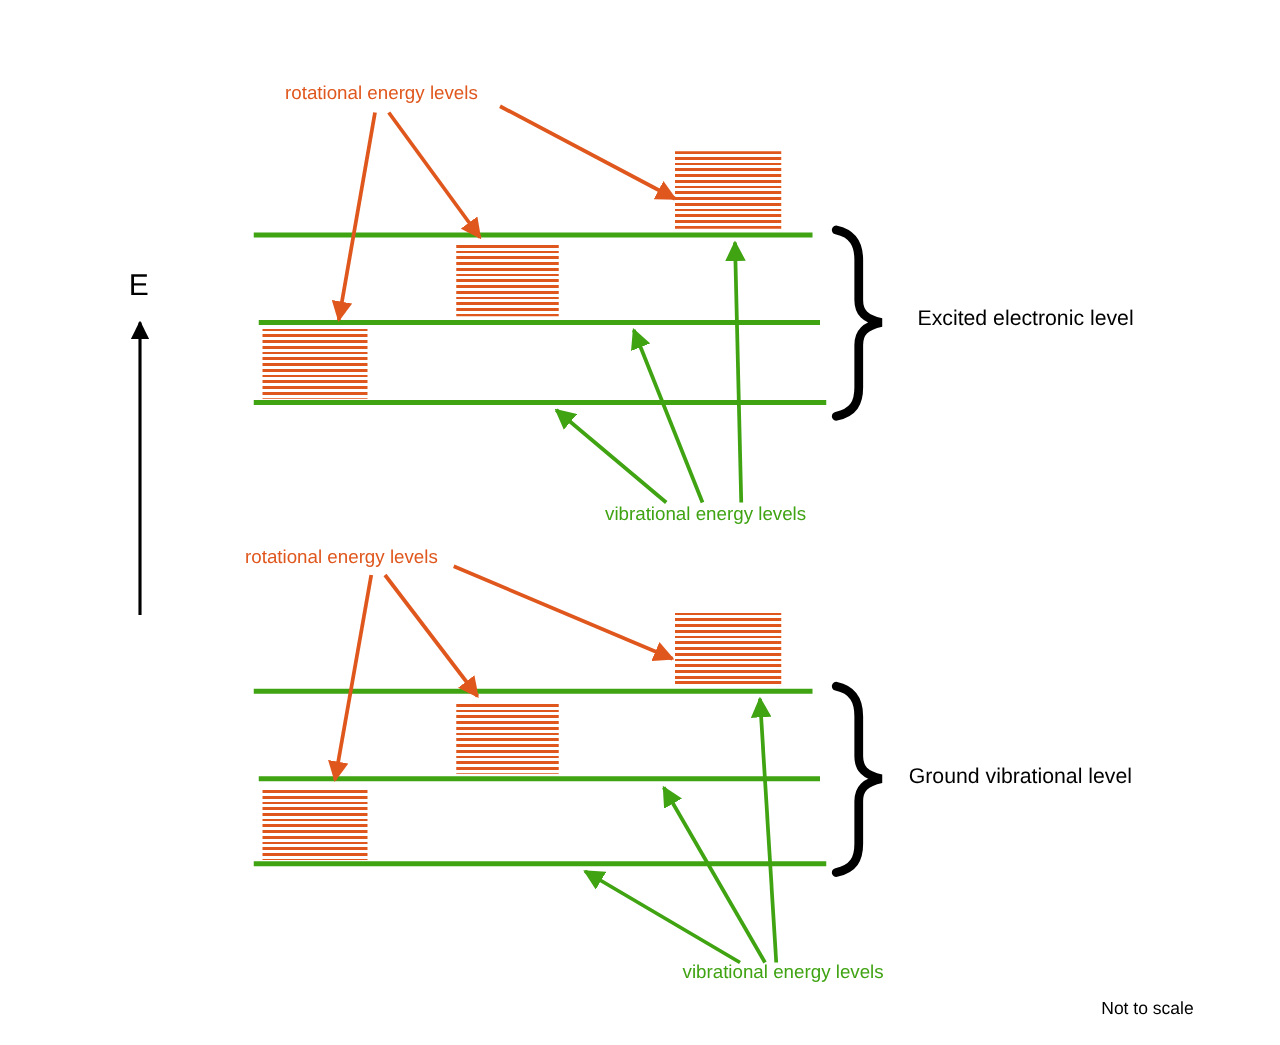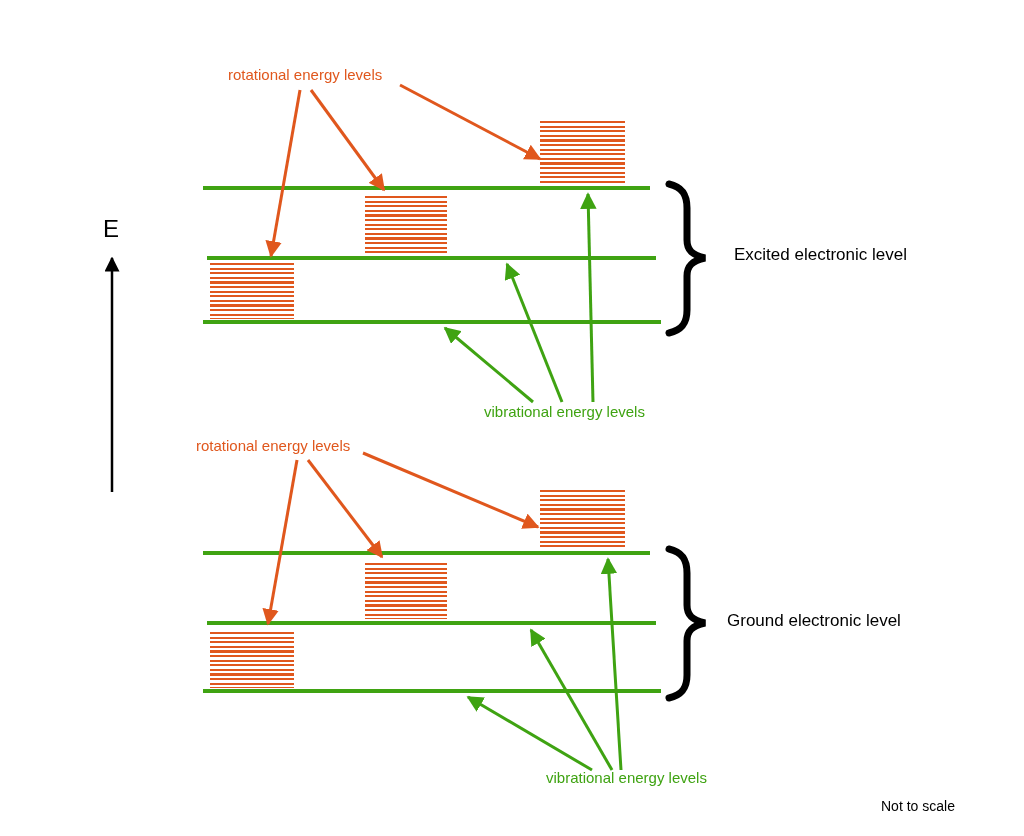--- a/index.html
+++ b/index.html
@@ -86,17 +86,17 @@
   <div class="stack" style="left:540px;top:490px;width:85px;height:59px;"></div>
 
   <div class="label axis-label" style="left:103px;top:216px;">E</div>
 
   <div class="label rot-label" style="left:228px;top:67px;">rotational energy levels</div>
   <div class="label vib-label" style="left:484px;top:404px;">vibrational energy levels</div>
   <div class="label electronic-label" style="left:734px;top:246px;">Excited electronic level</div>
 
   <div class="label rot-label" style="left:196px;top:438px;">rotational energy levels</div>
   <div class="label vib-label" style="left:546px;top:770px;">vibrational energy levels</div>
-  <div class="label electronic-label" style="left:727px;top:612px;">Ground electronic level</div>
+  <div class="label electronic-label" style="left:727px;top:612px;">Ground vibrational level</div>
 
   <div class="label footnote" style="left:881px;top:799px;">Not to scale</div>
 
 </div>
 
 </body></html>

